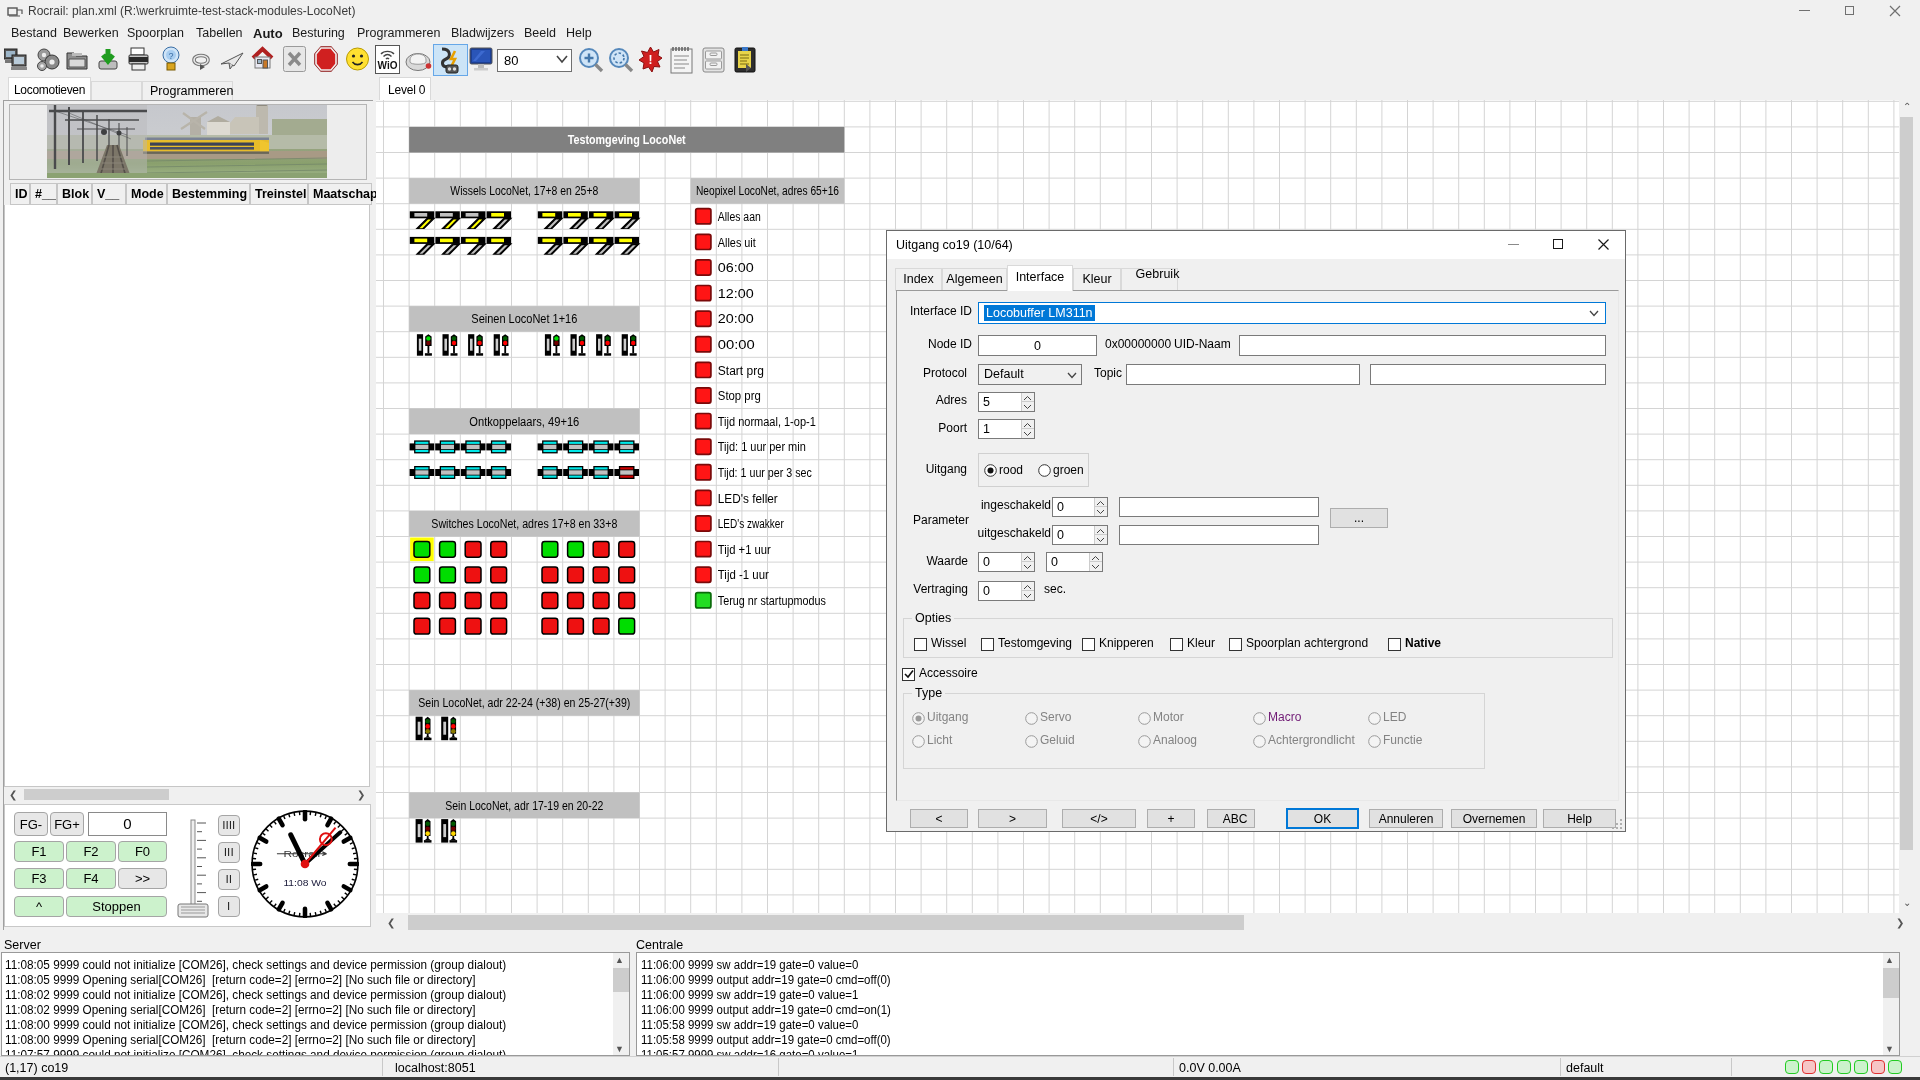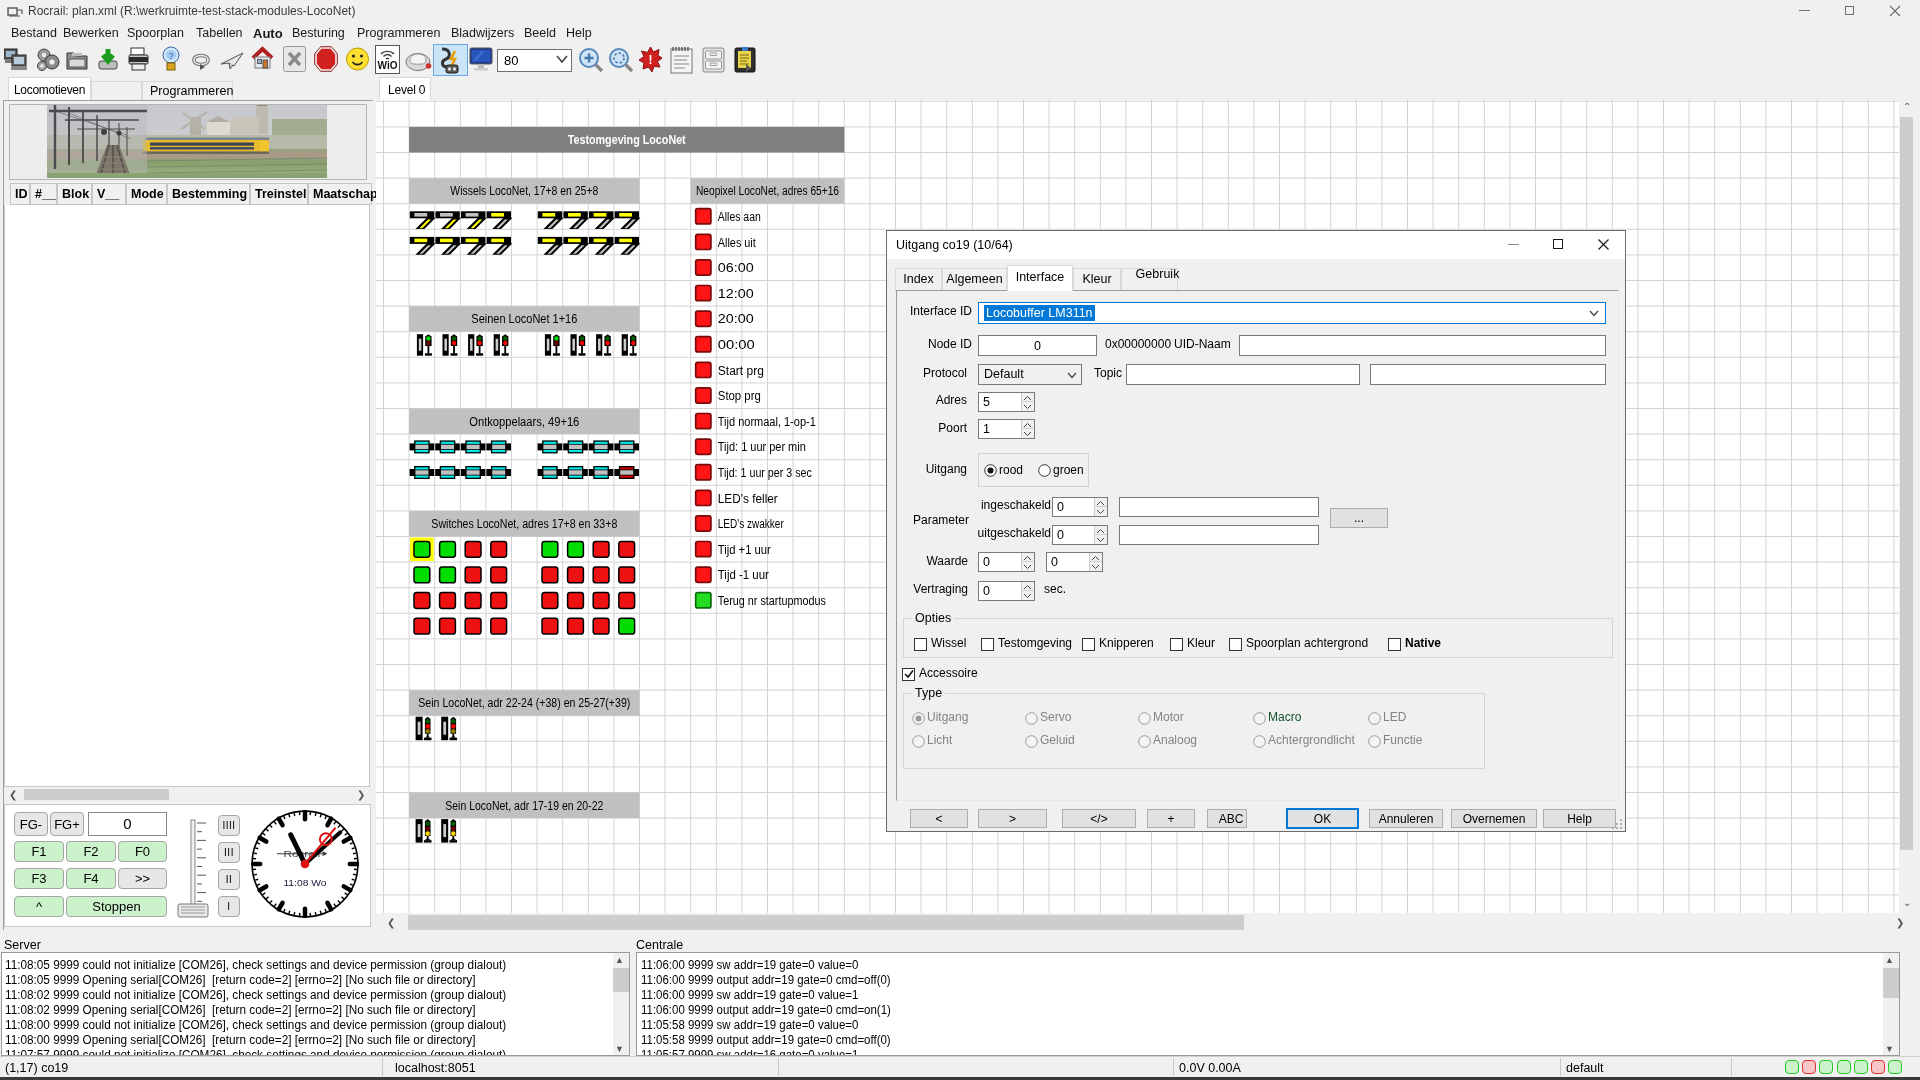--- a/index.html
+++ b/index.html
@@ -1013,21 +1013,21 @@
       <circle cx="6.5" cy="6.5" r="5.8" fill="#f4f4f4" stroke="#9a9a9a"></circle>
     </svg>
 <div class="lbl" style="left:153px;top:479px;color:#838383;">Servo</div>
 <svg class="abs" style="left:250.5px;top:480.5px" width="13" height="13" viewBox="0 0 13 13">
       <circle cx="6.5" cy="6.5" r="5.8" fill="#f4f4f4" stroke="#9a9a9a"></circle>
     </svg>
 <div class="lbl" style="left:266px;top:479px;color:#838383;">Motor</div>
 <svg class="abs" style="left:365.5px;top:480.5px" width="13" height="13" viewBox="0 0 13 13">
       <circle cx="6.5" cy="6.5" r="5.8" fill="#f4f4f4" stroke="#9a9a9a"></circle>
     </svg>
-<div class="lbl" style="left:381px;top:479px;color:#14532d;">Macro</div>
+<div class="lbl" style="left:381px;top:479px;color:#701a75;">Macro</div>
 <svg class="abs" style="left:480.5px;top:480.5px" width="13" height="13" viewBox="0 0 13 13">
       <circle cx="6.5" cy="6.5" r="5.8" fill="#f4f4f4" stroke="#9a9a9a"></circle>
     </svg>
 <div class="lbl" style="left:496px;top:479px;color:#838383;">LED</div>
 <svg class="abs" style="left:24.5px;top:503.5px" width="13" height="13" viewBox="0 0 13 13">
       <circle cx="6.5" cy="6.5" r="5.8" fill="#f4f4f4" stroke="#9a9a9a"></circle>
     </svg>
 <div class="lbl" style="left:40px;top:502px;color:#838383;">Licht</div>
 <svg class="abs" style="left:137.5px;top:503.5px" width="13" height="13" viewBox="0 0 13 13">
       <circle cx="6.5" cy="6.5" r="5.8" fill="#f4f4f4" stroke="#9a9a9a"></circle>
@@ -1042,21 +1042,21 @@
     </svg>
 <div class="lbl" style="left:381px;top:502px;color:#838383;">Achtergrondlicht</div>
 <svg class="abs" style="left:480.5px;top:503.5px" width="13" height="13" viewBox="0 0 13 13">
       <circle cx="6.5" cy="6.5" r="5.8" fill="#f4f4f4" stroke="#9a9a9a"></circle>
     </svg>
 <div class="lbl" style="left:496px;top:502px;color:#838383;">Functie</div>
 <div class="btn" style="left:23px;top:578px;width:58px;height:19px;">&lt;</div>
 <div class="btn" style="left:91px;top:578px;width:69px;height:19px;">&gt;</div>
 <div class="btn" style="left:175px;top:578px;width:74px;height:19px;">&lt;/&gt;</div>
 <div class="btn" style="left:260px;top:578px;width:48px;height:19px;">+</div>
-<div class="btn" style="left:320px;top:578px;width:40px;height:19px;padding-left:8px;">ABC</div>
+<div class="btn" style="left:320px;top:578px;width:48px;height:19px;padding-left:8px;">ABC</div>
 <div class="btn" style="left:399px;top:577px;width:73px;height:21px;border:2px solid #0078d7;">OK</div>
 <div class="btn" style="left:482px;top:578px;width:74px;height:19px;">Annuleren</div>
 <div class="btn" style="left:564px;top:578px;width:86px;height:19px;">Overnemen</div>
 <div class="btn" style="left:656px;top:578px;width:73px;height:19px;">Help</div>
 <svg class="abs" style="left:725px;top:588px" width="12" height="12" viewBox="0 0 12 12">
       <g fill="#b0b0b0">
         <rect x="8" y="8" width="2" height="2"></rect>
         <rect x="8" y="4" width="2" height="2"></rect>
         <rect x="4" y="8" width="2" height="2"></rect>
         <rect x="8" y="0" width="2" height="2"></rect>

